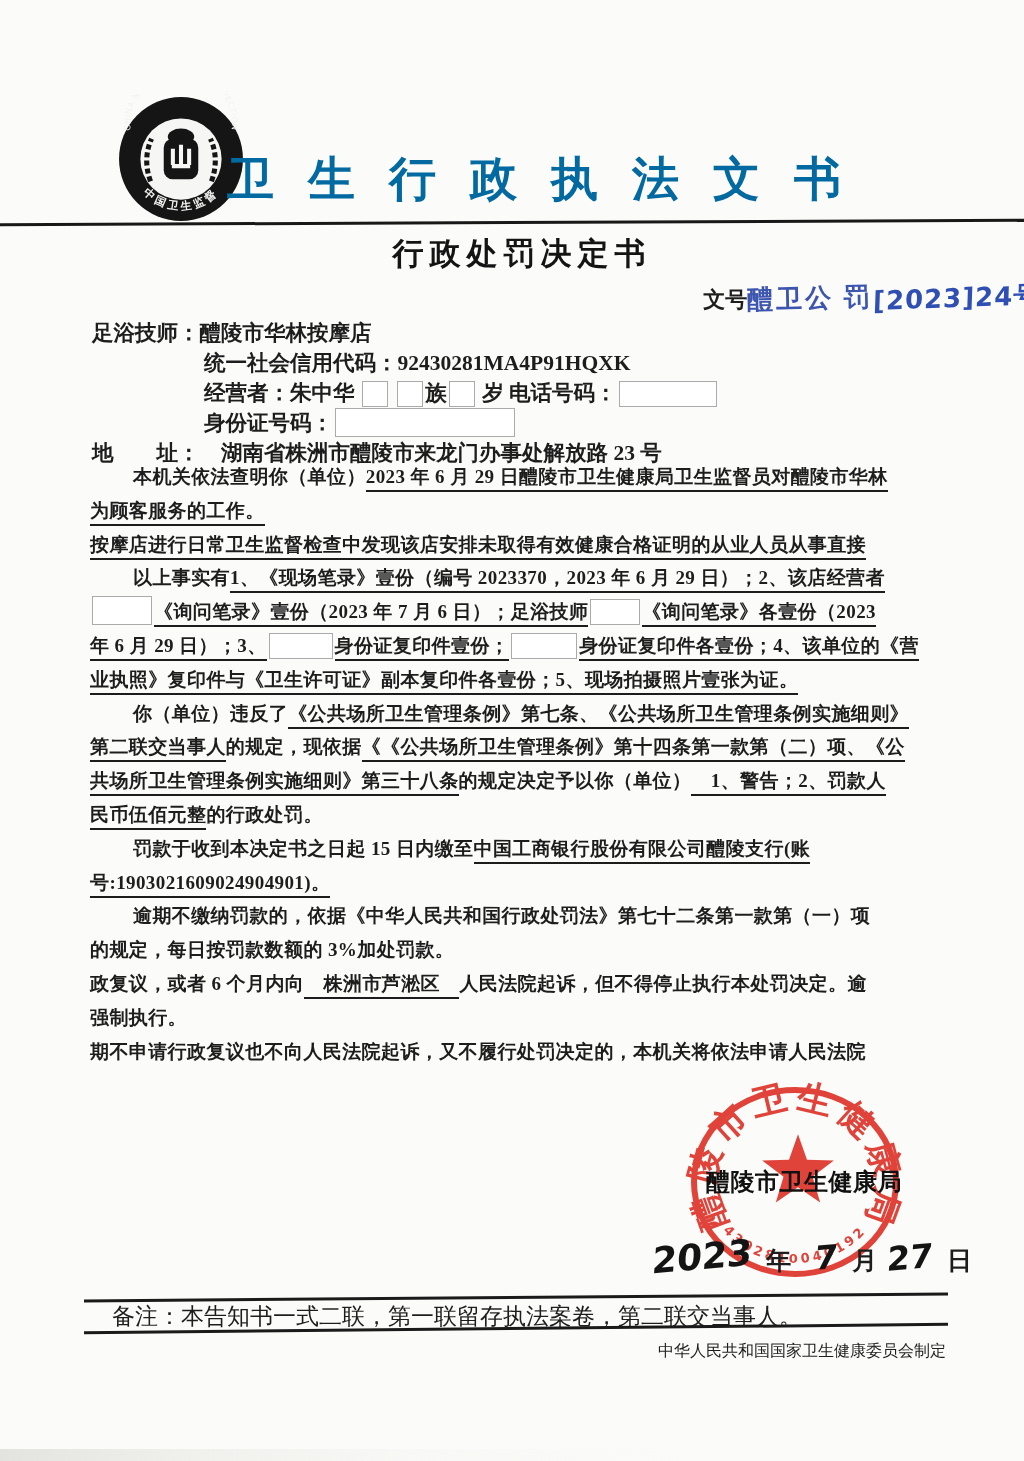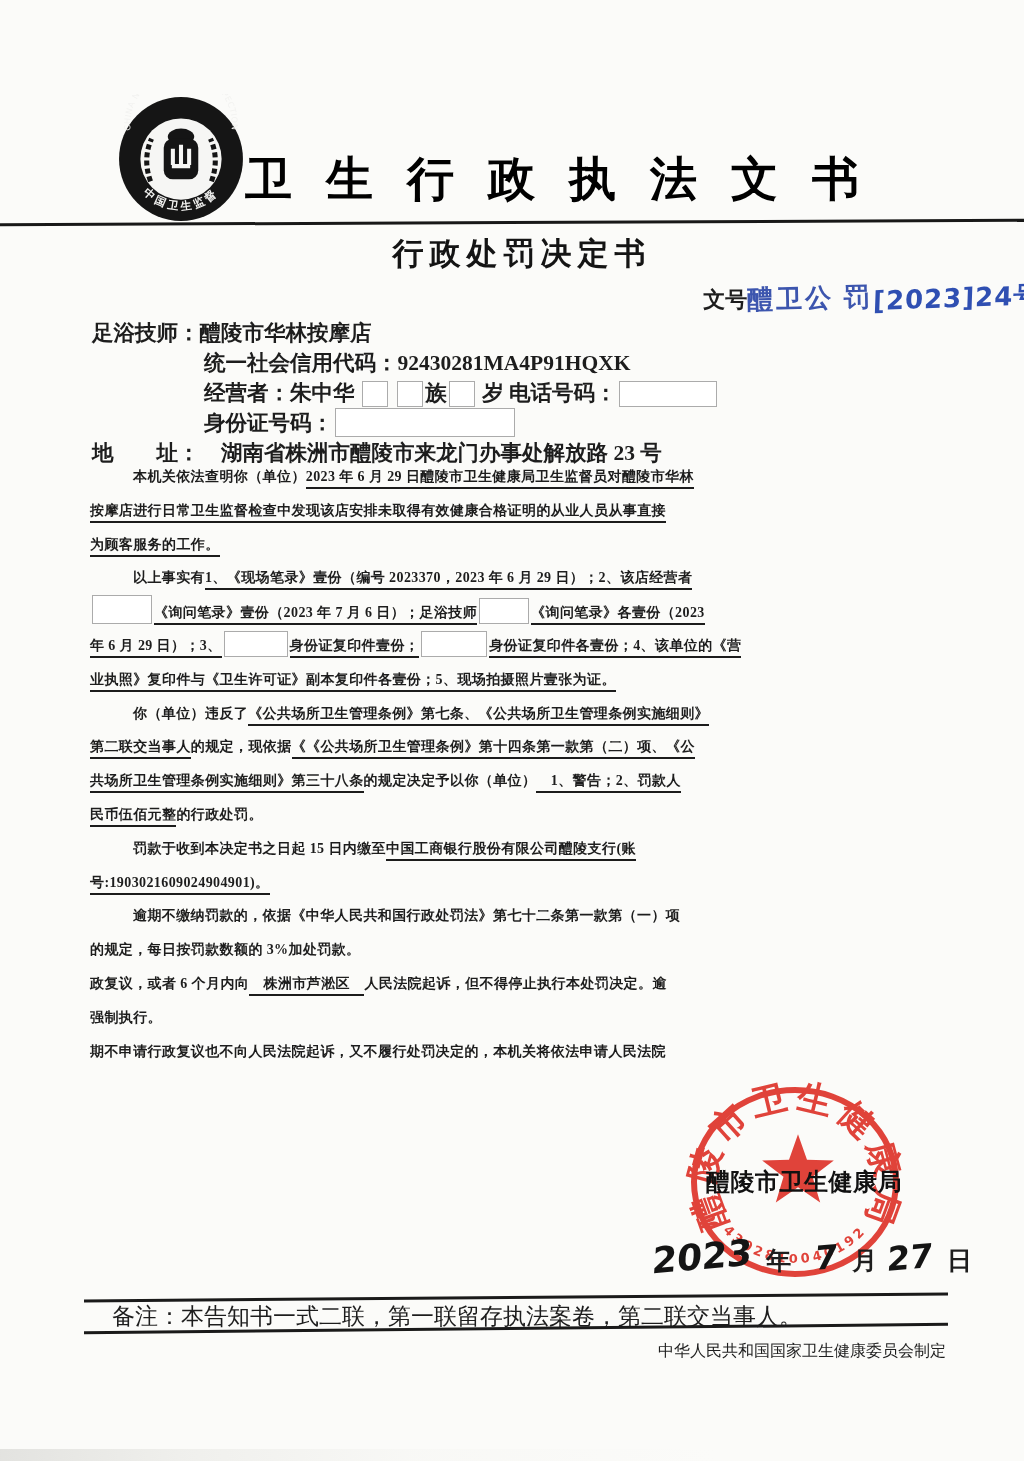--- a/index.html
+++ b/index.html
@@ -1,35 +1,35 @@
 <!DOCTYPE html>
 <html><head>
 <meta charset="utf-8">
 <style>
   html,body{margin:0;padding:0;background:#e8e8e6;}
   .page{position:relative;width:1024px;height:1461px;margin:0 auto;background:#fbfbf9;
         overflow:hidden;font-family:"Liberation Serif","DejaVu Serif",serif;color:#1d1d1d;}
   
   .emblem{position:absolute;left:116px;top:94px;width:130px;height:130px;}
-  .main-title{position:absolute;left:245px;top:148px;font-size:47px;font-weight:700;
-              letter-spacing:34px;white-space:nowrap;color:#000000;}
+  .main-title{position:absolute;left:227px;top:148px;font-size:47px;font-weight:700;
+              letter-spacing:34px;white-space:nowrap;color:#0369a1;}
   .rule1{position:absolute;left:0;top:221px;width:1024px;height:3px;background:#181818;
          transform:rotate(-0.25deg);}
   .doc-title{position:absolute;left:0;top:233px;width:1044px;text-align:center;font-size:31px;
              font-weight:700;letter-spacing:6px;color:#141414;}
   
   .wenhao{position:absolute;top:281px;right:-16px;white-space:nowrap;font-size:22px;font-weight:700;}
   .stamped-blue{color:#3c55ae;font-weight:800;letter-spacing:3px;display:inline-block;
                 transform:rotate(-1.2deg);font-size:26px;}
   .hand-blue{color:#2f4fb2;font-family:"DejaVu Sans",sans-serif;font-weight:600;display:inline-block;
              transform:rotate(-2deg) skewX(-4deg);font-size:26px;letter-spacing:1px;}
   
   .party{position:absolute;left:92px;top:318px;width:880px;font-weight:700;font-size:21.5px;}
   .party .tline{height:30px;line-height:30px;}
-  .body{position:absolute;left:90px;top:460px;width:880px;font-weight:600;font-size:14px;
+  .body{position:absolute;left:90px;top:460px;width:880px;font-weight:600;font-size:19px;
         letter-spacing:0.4px;}
   .body .tline{height:33.8px;line-height:33.8px;}
   .tline{white-space:nowrap;}
   .ind{padding-left:43px;}
   .ind2{padding-left:112px;}
   .ul{border-bottom:2px solid #1c1c1c;padding-bottom:3px;}
   .rbox{display:inline-block;background:#fff;border:1.5px solid #ababab;height:24px;
         vertical-align:-7px;margin:0 2px;}
   .rbox.tall{height:27px;}
   
@@ -90,22 +90,22 @@
   <div class="party">
       <div class="tline"><span>足浴技师：</span><span>醴陵市华林按摩店</span></div>
       <div class="tline ind2"><span>统一社会信用代码：</span><span>92430281MA4P91HQXK</span></div>
       <div class="tline ind2"><span>经营者：朱中华 </span><span class="rbox" style="width: 24px;"></span><span> </span><span class="rbox" style="width: 24px;"></span><span>族</span><span class="rbox" style="width: 24px;"></span><span> 岁 电话号码：</span><span class="rbox" style="width: 96px;"></span></div>
       <div class="tline ind2"><span>身份证号码：</span><span class="rbox tall" style="width: 178px;"></span></div>
       <div class="tline"><span>地　　址：　湖南省株洲市醴陵市来龙门办事处解放路 23 号</span></div>
     </div>
 
   <div class="body">
       <div class="tline ind"><span>本机关依法查明你（单位）</span><span class="ul">2023 年 6 月 29 日醴陵市卫生健康局卫生监督员对醴陵市华林</span></div>
+      <div class="tline"><span class="ul">为顾客服务的工作。</span></div>
       <div class="tline"><span class="ul">按摩店进行日常卫生监督检查中发现该店安排未取得有效健康合格证明的从业人员从事直接</span></div>
-      <div class="tline"><span class="ul">为顾客服务的工作。</span></div>
       <div class="tline ind"><span>以上事实有</span><span class="ul">1、《现场笔录》壹份（编号 2023370，2023 年 6 月 29 日）；2、该店经营者</span></div>
       <div class="tline"><span class="rbox tall" style="width: 58px;"></span><span class="ul">《询问笔录》壹份（2023 年 7 月 6 日）；足浴技师</span><span class="rbox" style="width: 48px;"></span><span class="ul">《询问笔录》各壹份（2023</span></div>
       <div class="tline"><span class="ul">年 6 月 29 日）；3、</span><span class="rbox" style="width: 62px;"></span><span class="ul">身份证复印件壹份；</span><span class="rbox" style="width: 64px;"></span><span class="ul">身份证复印件各壹份；4、该单位的《营</span></div>
       <div class="tline"><span class="ul">业执照》复印件与《卫生许可证》副本复印件各壹份；5、现场拍摄照片壹张为证。</span></div>
       <div class="tline ind"><span>你（单位）违反了</span><span class="ul">《公共场所卫生管理条例》第七条、《公共场所卫生管理条例实施细则》</span></div>
       <div class="tline"><span class="ul">第二联交当事人</span><span>的规定，现依据</span><span class="ul">《《公共场所卫生管理条例》第十四条第一款第（二）项、《公</span></div>
       <div class="tline"><span class="ul">共场所卫生管理条例实施细则》第三十八条</span><span>的规定决定予以你（单位）</span><span class="ul">　1、警告；2、罚款人</span></div>
       <div class="tline"><span class="ul">民币伍佰元整</span><span>的行政处罚。</span></div>
       <div class="tline ind"><span>罚款于收到本决定书之日起 15 日内缴至</span><span class="ul">中国工商银行股份有限公司醴陵支行(账</span></div>
       <div class="tline"><span class="ul">号:1903021609024904901)。</span></div>

